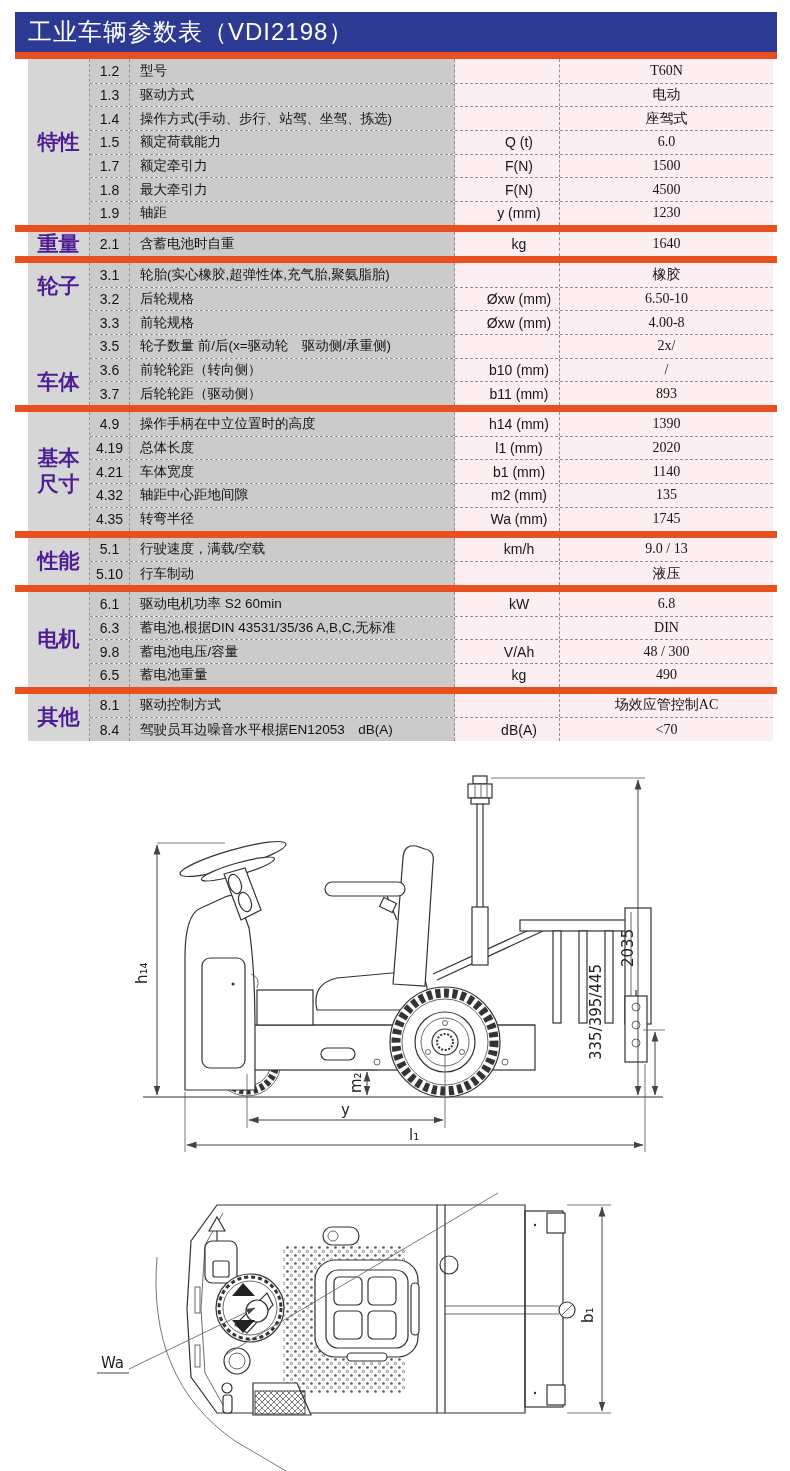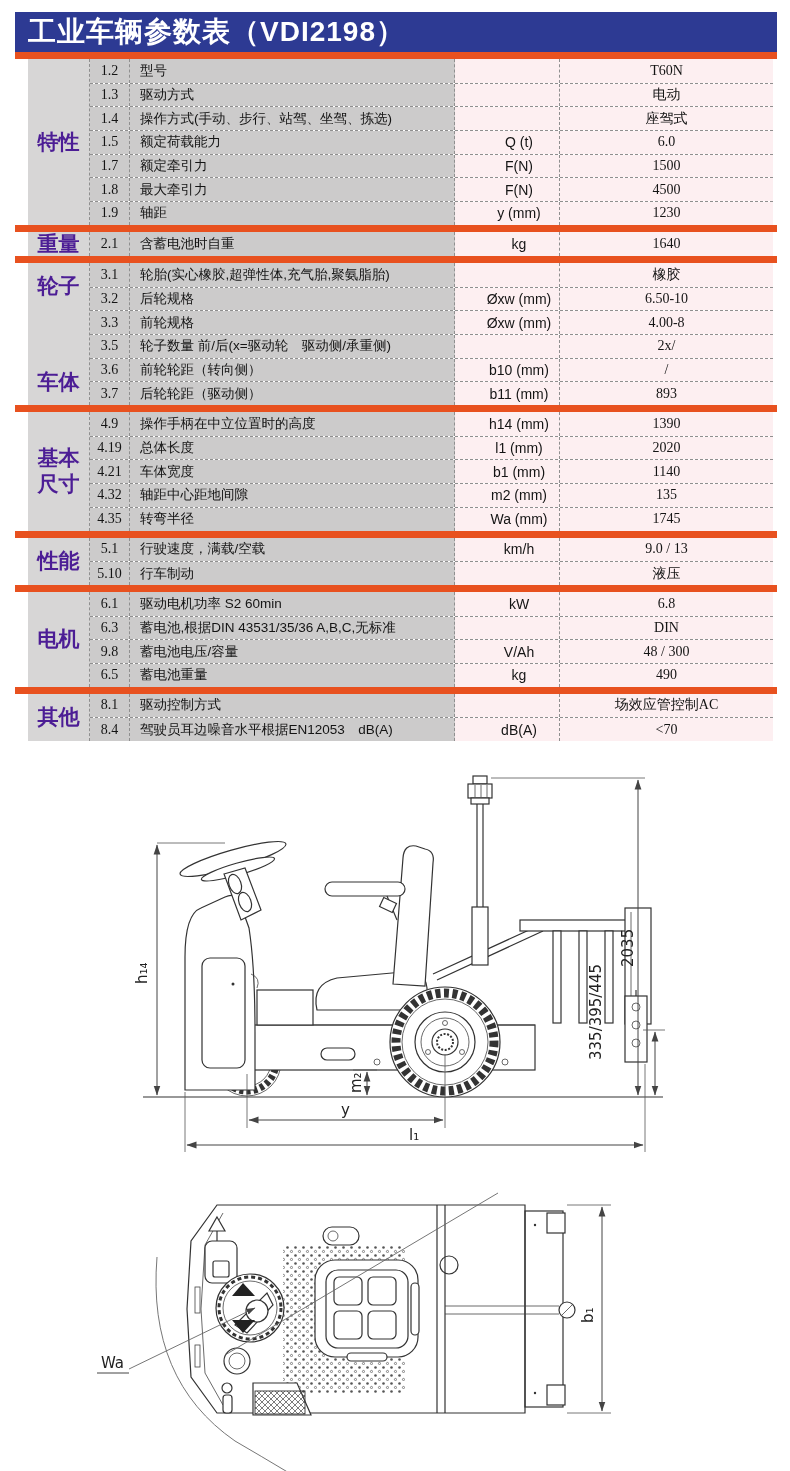--- a/index.html
+++ b/index.html
@@ -1,32 +1,32 @@
 <!DOCTYPE html>
 <html><head>
 <meta charset="utf-8">
 <style>
   html,body{margin:0;padding:0;background:#ffffff;}
   body{width:790px;font-family:"Liberation Sans","DejaVu Sans",sans-serif;}
   .page{position:relative;width:790px;height:1471px;background:#fff;overflow:hidden;}
   .doc{position:absolute;left:15px;top:12px;width:762px;}
   .titlebar{height:40px;background:#2d3a93;display:flex;align-items:center;}
-  .titlebar .t{color:#ffffff;font-size:28px;font-weight:bold;padding-left:13px;letter-spacing:1px;}
+  .titlebar .t{color:#ffffff;font-size:24px;font-weight:normal;padding-left:13px;letter-spacing:1px;}
   .accent,.sep{height:7px;background:#e8511f;}
   .section{display:flex;margin:0 4px 0 13px;}
   .group-cell{width:62px;background:#d7d6d6;display:flex;flex-direction:column;justify-content:center;
     align-items:center;font-size:21px;font-weight:bold;color:#4c1d95;
     border-right:1px dashed #8f8f8f;box-sizing:border-box;gap:2px;line-height:1.15;}
   .group-cell.spread{gap:72px;}
   .rows{flex:1;display:flex;flex-direction:column;}
   .row{display:flex;height:23.7px;box-sizing:border-box;}
   .row + .row{border-top:1px dashed #8f8f8f;justify-content:space-between;}
   .cell{display:flex;align-items:center;justify-content:center;box-sizing:border-box;color:#141414;}
   .cell.code{width:40px;background:#cccbcb;border-right:1px dashed #8f8f8f;
-    font-family:Liberation Serif, serif;font-size:14px;}
+    font-family:Liberation Sans, sans-serif;font-size:14px;}
   .cell.desc{flex:1;background:#cccbcb;justify-content:flex-start;padding-left:10px;
     border-right:1px dashed #8f8f8f;font-size:13.5px;}
   .cell.unit{width:105px;background:#fdeff1;border-right:1px dashed #8f8f8f;
     font-family:Liberation Sans, sans-serif;font-size:14px;padding-left:24px;}
   .cell.value{width:213px;background:#fdeff1;
     font-family:"Liberation Serif","DejaVu Serif",serif;font-size:14px;}
   svg{position:absolute;}
   svg .ln{stroke:#333;stroke-width:1.2;fill:none;}
   svg .fw{stroke:#333;stroke-width:1.2;fill:#ffffff;}
   svg .thin{stroke:#444;stroke-width:0.8;fill:none;}

